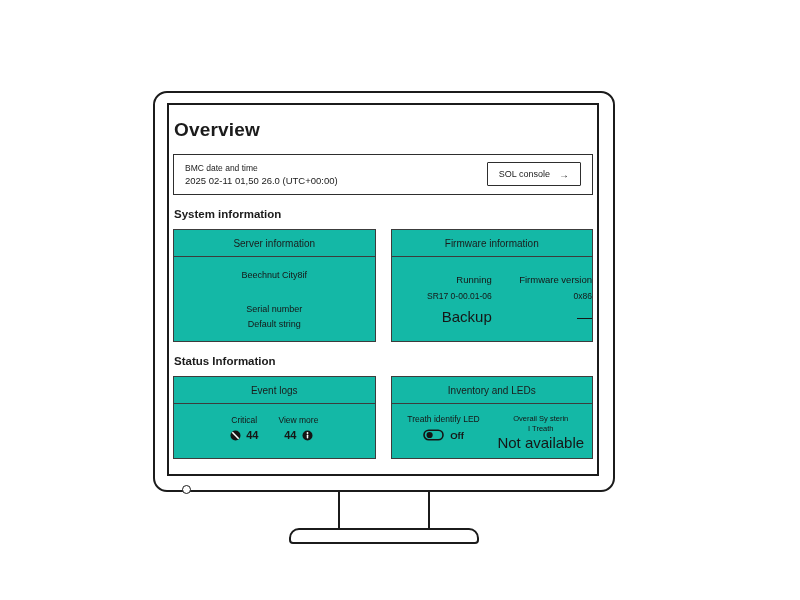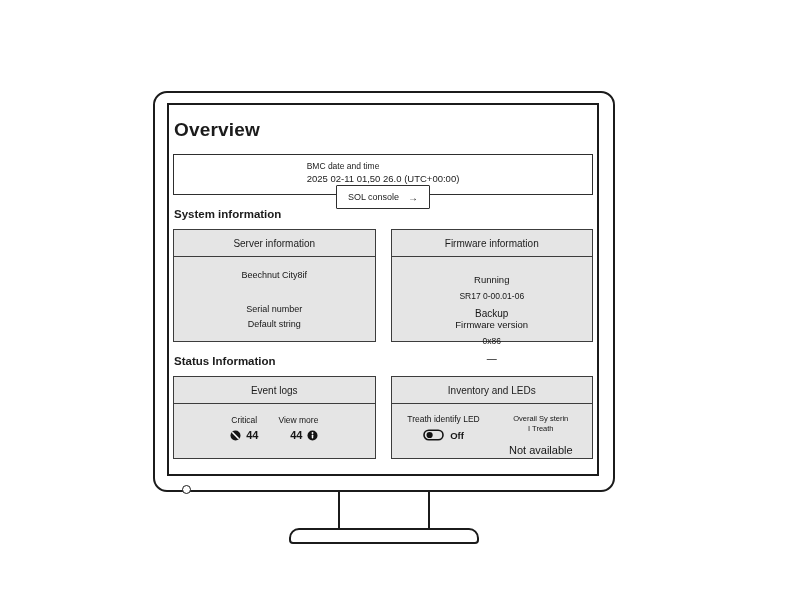--- a/index.html
+++ b/index.html
@@ -63,21 +63,20 @@
     margin: 3px 0 13px 1px;
     color: #1b1b1b;
   }
   .topbar {
     border: 1.5px solid #2e2e2e;
     display: flex;
     justify-content: space-between;
     align-items: center;
     padding: 5px 11px 6px 11px;
     height: 41px;
-    flex-direction: column;
   }
   .tb-label { font-size: 8.5px; line-height: 12px; color: #1b1b1b; }
   .tb-value { font-size: 9.5px; line-height: 13px; color: #1b1b1b; }
   .sol-btn {
     font-family: "Liberation Sans", sans-serif;
     background: #ffffff;
     border: 1.5px solid #2e2e2e;
     border-radius: 1px;
     padding: 6px 11px;
     font-size: 9px;
@@ -93,59 +92,59 @@
     font-size: 11.5px;
     font-weight: 600;
     margin: 13px 0 9px 1px;
     color: #1b1b1b;
   }
 
   .cards-row { display: flex; gap: 15px; }
   .card {
     border: 1.5px solid #3c3c3c;
     flex: 1;
-    background: #e5e5e5;
+    background: #14b8a6;
   }
   .row1 .card { height: 113px; }
   .row2 .card { height: 83px; }
   .card-header {
     text-align: center;
     font-size: 10px;
     font-weight: 500;
     padding: 8px 0 7px 0;
     border-bottom: 1.5px solid #3c3c3c;
     color: #1b1b1b;
   }
 
   
   .server-body { text-align: center; padding-top: 11px; }
   .server-body .line { font-size: 9px; line-height: 15px; }
   .server-body .pair + .pair { margin-top: 19px; }
 
   
-  .fw-body { display: flex; padding-top: 17px; text-align: center; flex-direction: column; }
+  .fw-body { display: flex; padding-top: 17px; text-align: right; }
   .fw-col { flex: 1; }
   .fw-head { font-size: 9.5px; font-weight: 500; margin-bottom: 6px; }
   .fw-val  { font-size: 8.5px; }
-  .fw-row2 { font-size: 10px; margin-top: 7px; }
+  .fw-row2 { font-size: 15px; margin-top: 7px; }
 
   
   .events-body { display: flex; justify-content: center; gap: 20px; padding-top: 11px; text-align: center; }
   .stat-label { font-size: 8.5px; margin-bottom: 4px; }
-  .stat-count { display: flex; align-items: center; justify-content: flex-end; gap: 5px; font-size: 11px; font-weight: 700; }
+  .stat-count { display: flex; align-items: center; justify-content: center; gap: 5px; font-size: 11px; font-weight: 700; }
   .icon-svg { display: block; }
 
   
   .inv-body { display: flex; padding-top: 10px; }
   .inv-col1 { flex: 1.15; text-align: center; }
   .inv-col2 { flex: 1; text-align: center; padding-right: 6px; }
   .inv-label { font-size: 8.5px; margin-bottom: 5px; }
   .led-state { display: flex; align-items: center; justify-content: center; gap: 6px; font-size: 9.5px; font-weight: 700; }
   .health-small { font-size: 7.5px; line-height: 10px; }
-  .health-value { font-size: 11px; font-weight: 500; margin-top: 10px; }
+  .health-value { font-size: 15px; font-weight: 500; margin-top: 0; }
 </style>
 </head>
 <body>
 
 <div class="monitor-bezel">
   <div class="screen">
 
     <div class="page-title">Overview</div>
 
     <div class="topbar">

